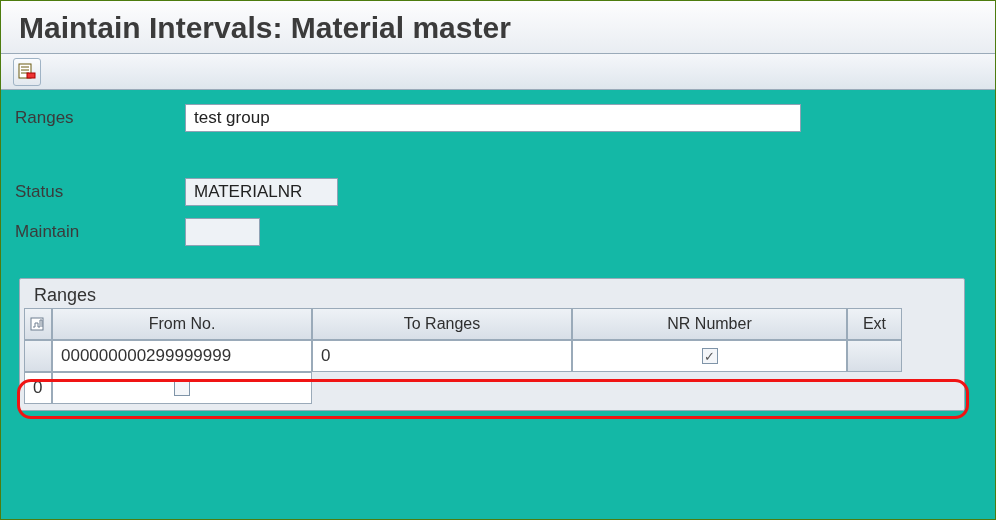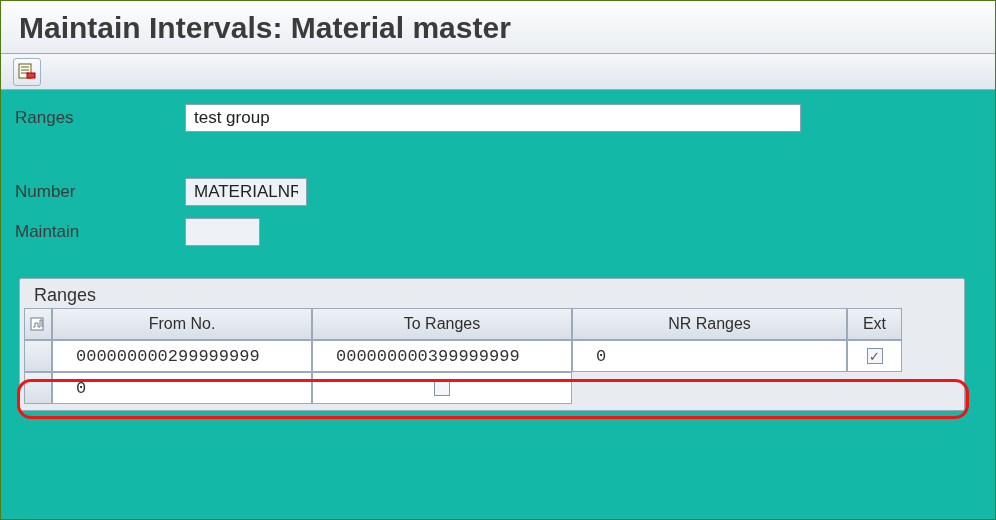--- a/index.html
+++ b/index.html
@@ -65,21 +65,21 @@
   }
   .text-field {
     background: #ffffff;
     border: 1px solid #8fa2b5;
     padding: 3px 8px;
     font-size: 17px;
     color: #222;
     height: 28px;
   }
   .group-field { width: 616px; }
-  .object-field { width: 122px; background:#eef2f6; text-align:left; padding-left:8px;}
+  .object-field { width: 153px; background:#eef2f6; text-align:left; padding-left:8px;}
   .sub-field   { width: 75px;  background:#eef2f6;}
   .spacer { height: 34px; }
   .spacer-sm { height: 14px; }
   .ranges-box {
     margin: 6px 16px 0 4px;
     border: 1px solid #9aaab9;
     border-radius: 2px;
     background: #e8ecf1;
   }
   .ranges-title {
@@ -89,35 +89,35 @@
   }
   .grid {
     display: grid;
     grid-template-columns: 28px 260px 260px 275px 55px;
     margin-left: 4px;
     margin-right: 6px;
     margin-bottom: 6px;
   }
   .hcell, .cell {
     border: 1px solid #9aaab9;
-    padding: 4px 23px;
+    padding: 4px 8px;
     display:flex;
     align-items:center;
     min-height: 32px;
   }
   .hcell {
     background: linear-gradient(#eef2f6,#d8dfe7);
     font-size: 16px;
     justify-content: center;
     color: #2f2f2f;
   }
   .hcell.sel { padding:2px; }
   .cell {
     background: #ffffff;
-    font-family: Liberation Mono, monospace;
+    font-family: Liberation Sans, sans-serif;
     font-size: 17px;
   }
   .selcell {
     background: linear-gradient(#eef2f6,#d8dfe7);
     border:1px solid #9aaab9;
     display:flex; align-items:center; justify-content:center;
     min-height:32px;
   }
   .extcell { background:#fff; display:flex; align-items:center; justify-content:center; border:1px solid #9aaab9; min-height:32px;}
   .chk {
@@ -157,21 +157,21 @@
 
   <div class="content">
     <div class="form-row">
       <label>Ranges</label>
       <input class="text-field group-field" value="test group" style="">
     </div>
 
     <div class="spacer"></div>
 
     <div class="form-row">
-      <label>Number</label>
+      <label>Status</label>
       <input class="text-field object-field" readonly="" value="MATERIALNR" style="">
     </div>
 
     <div class="form-row">
       <label>Maintain</label>
       <input class="text-field sub-field" readonly="" value="" style="">
     </div>
 
     <div class="spacer-sm"></div>
 
@@ -182,26 +182,25 @@
         <div class="grid">
 
           <div class="hcell sel">
             <svg width="16" height="16" viewBox="0 0 16 16">
               <rect x="1" y="2" width="12" height="12" fill="#fff" stroke="#6e7f90"></rect>
               <path d="M3 11 L5 11 L5 7 L8 7 L8 11 L10 11 L10 4 L12 4 L12 11" stroke="#6e7f90" fill="none"></path>
             </svg>
           </div>
           <div class="hcell">From No.</div>
           <div class="hcell">To Ranges</div>
-          <div class="hcell">NR Ranges</div>
+          <div class="hcell">NR Number</div>
           <div class="hcell">Ext</div>
 
           <div class="selcell"></div>
           <div class="cell">000000000299999999</div>
-          <div class="cell">000000000399999999</div>
           <div class="cell">0</div>
           <div class="extcell">
             <span class="chk checked"></span>
           </div>
 
           <div class="selcell"></div>
           <div class="cell">0</div>
           <div class="extcell">
             <span class="chk"></span>
           </div>

